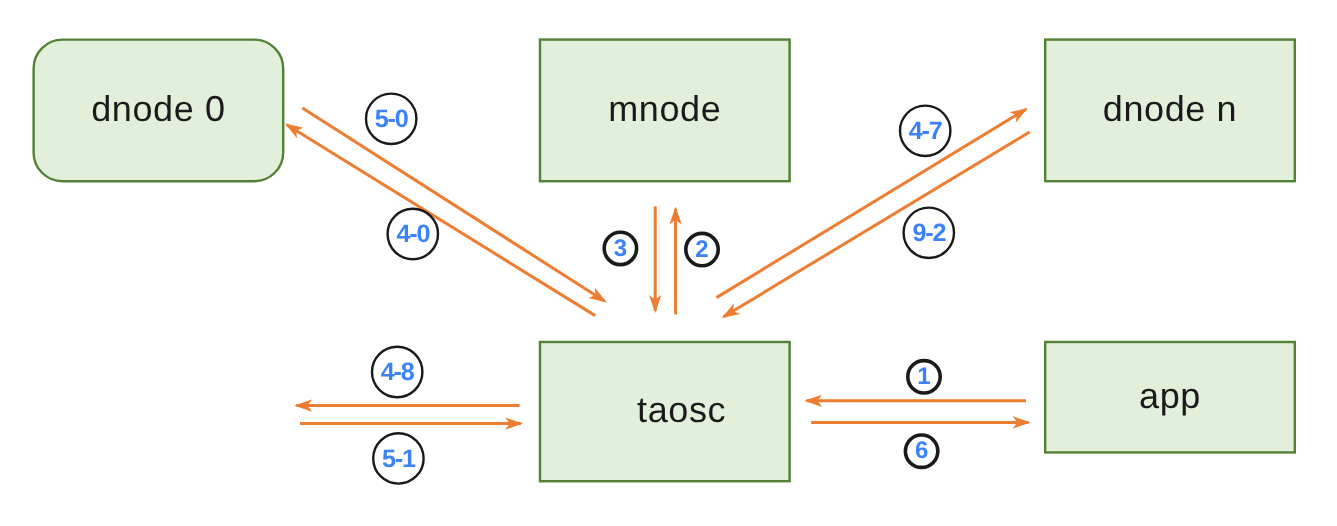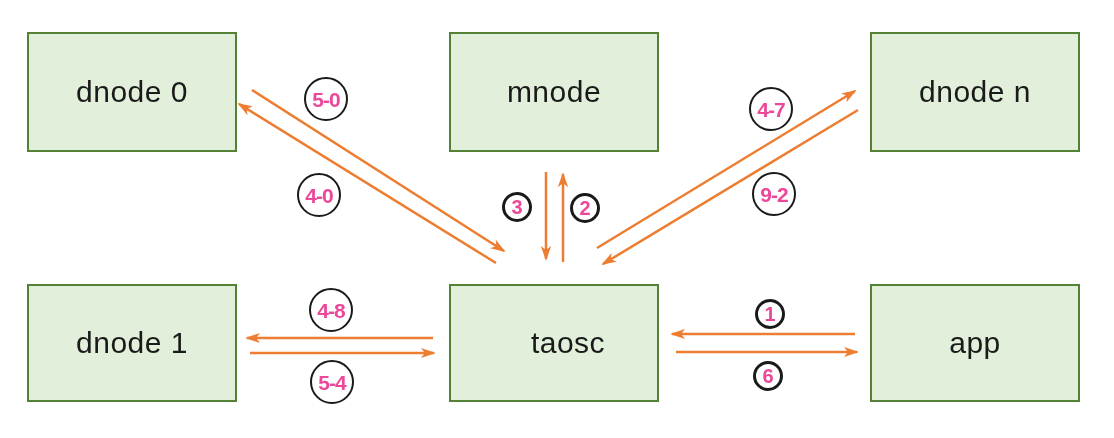--- a/index.html
+++ b/index.html
@@ -11,52 +11,49 @@
     position:absolute;box-sizing:border-box;
     background:#e2efda;border:2px solid #538135;
     display:flex;align-items:center;justify-content:center;
     font-size:30px;color:#1a1a1a;letter-spacing:0.5px;
   }
   .arrow-layer{position:absolute;left:0;top:0;width:1114px;height:438px;}
   .step{
     position:absolute;transform:translate(-50%,-50%);
     background:#ffffff;border-radius:50%;
     display:flex;align-items:center;justify-content:center;
-    color:#ec4899;line-height:1;
+    color:#3b82f6;line-height:1;
   }
   .step.big{
     width:44px;height:44px;border:2.4px solid #1a1a1a;
     font-size:21px;font-weight:600;letter-spacing:-1px;box-sizing:border-box;
   }
   .step.small{
     width:30px;height:30px;border:3px solid #1a1a1a;
     font-size:20px;font-weight:700;box-sizing:border-box;
   }
 </style>
 </head>
 <body>
 
 <div class="canvas">
 
-  <div class="node" style="left:27px;top:32px;width:210px;height:120px;">
+  <div class="node" style="left:27px;top:32px;width:210px;height:120px;border-radius:25px;">
     <span>dnode 0</span>
   </div>
   <div class="node" style="left:870px;top:32px;width:210px;height:120px;">
     <span>dnode n</span>
   </div>
   <div class="node" style="left:449px;top:32px;width:210px;height:120px;">
     <span>mnode</span>
   </div>
-  <div class="node" style="left:27px;top:284px;width:210px;height:118px;">
-    <span>dnode 1</span>
-  </div>
   <div class="node" style="left:449px;top:284px;width:210px;height:118px;padding-left:28px;">
     <span>taosc</span>
   </div>
-  <div class="node" style="left:870px;top:284px;width:210px;height:118px;justify-content:center;">
+  <div class="node" style="left:870px;top:284px;width:210px;height:94px;justify-content:center;">
     <span>app</span>
   </div>
 
   <svg class="arrow-layer" width="1114" height="438" viewBox="0 0 1114 438" xmlns="http://www.w3.org/2000/svg">
     <defs>
       <marker id="ah" viewBox="0 0 12 9" refX="10.5" refY="4.5" markerWidth="6" markerHeight="4.5" orient="auto">
         <path d="M12,4.5 L0,0.4 L3.2,4.5 L0,8.6 Z" fill="#ed7d31"></path>
       </marker>
     </defs>
     <g stroke="#ed7d31" stroke-width="2.5" fill="none">
@@ -67,23 +64,23 @@
       <line x1="597" y1="248" x2="855" y2="91" marker-end="url(#ah)"></line>
       <line x1="858" y1="110" x2="603" y2="264" marker-end="url(#ah)"></line>
       <line x1="433" y1="338" x2="247" y2="338" marker-end="url(#ah)"></line>
       <line x1="250" y1="353" x2="434" y2="353" marker-end="url(#ah)"></line>
       <line x1="855" y1="334" x2="672" y2="334" marker-end="url(#ah)"></line>
       <line x1="676" y1="352" x2="857" y2="352" marker-end="url(#ah)"></line>
     </g>
   </svg>
 
   <div class="step big" style="left:326px;top:99px;">5-0</div>
-  <div class="step big" style="left:319px;top:195px;">4-0</div>
+  <div class="step big" style="left:344px;top:195px;">4-0</div>
   <div class="step small" style="left:517px;top:207px;">3</div>
   <div class="step small" style="left:585px;top:208px;">2</div>
   <div class="step big" style="left:771px;top:109px;">4-7</div>
   <div class="step big" style="left:774px;top:194px;">9-2</div>
   <div class="step big" style="left:331px;top:310px;">4-8</div>
-  <div class="step big" style="left:332px;top:382px;">5-4</div>
+  <div class="step big" style="left:332px;top:382px;">5-1</div>
   <div class="step small" style="left:770px;top:314px;">1</div>
   <div class="step small" style="left:768px;top:376px;">6</div>
 
 </div>
 
 </body></html>

